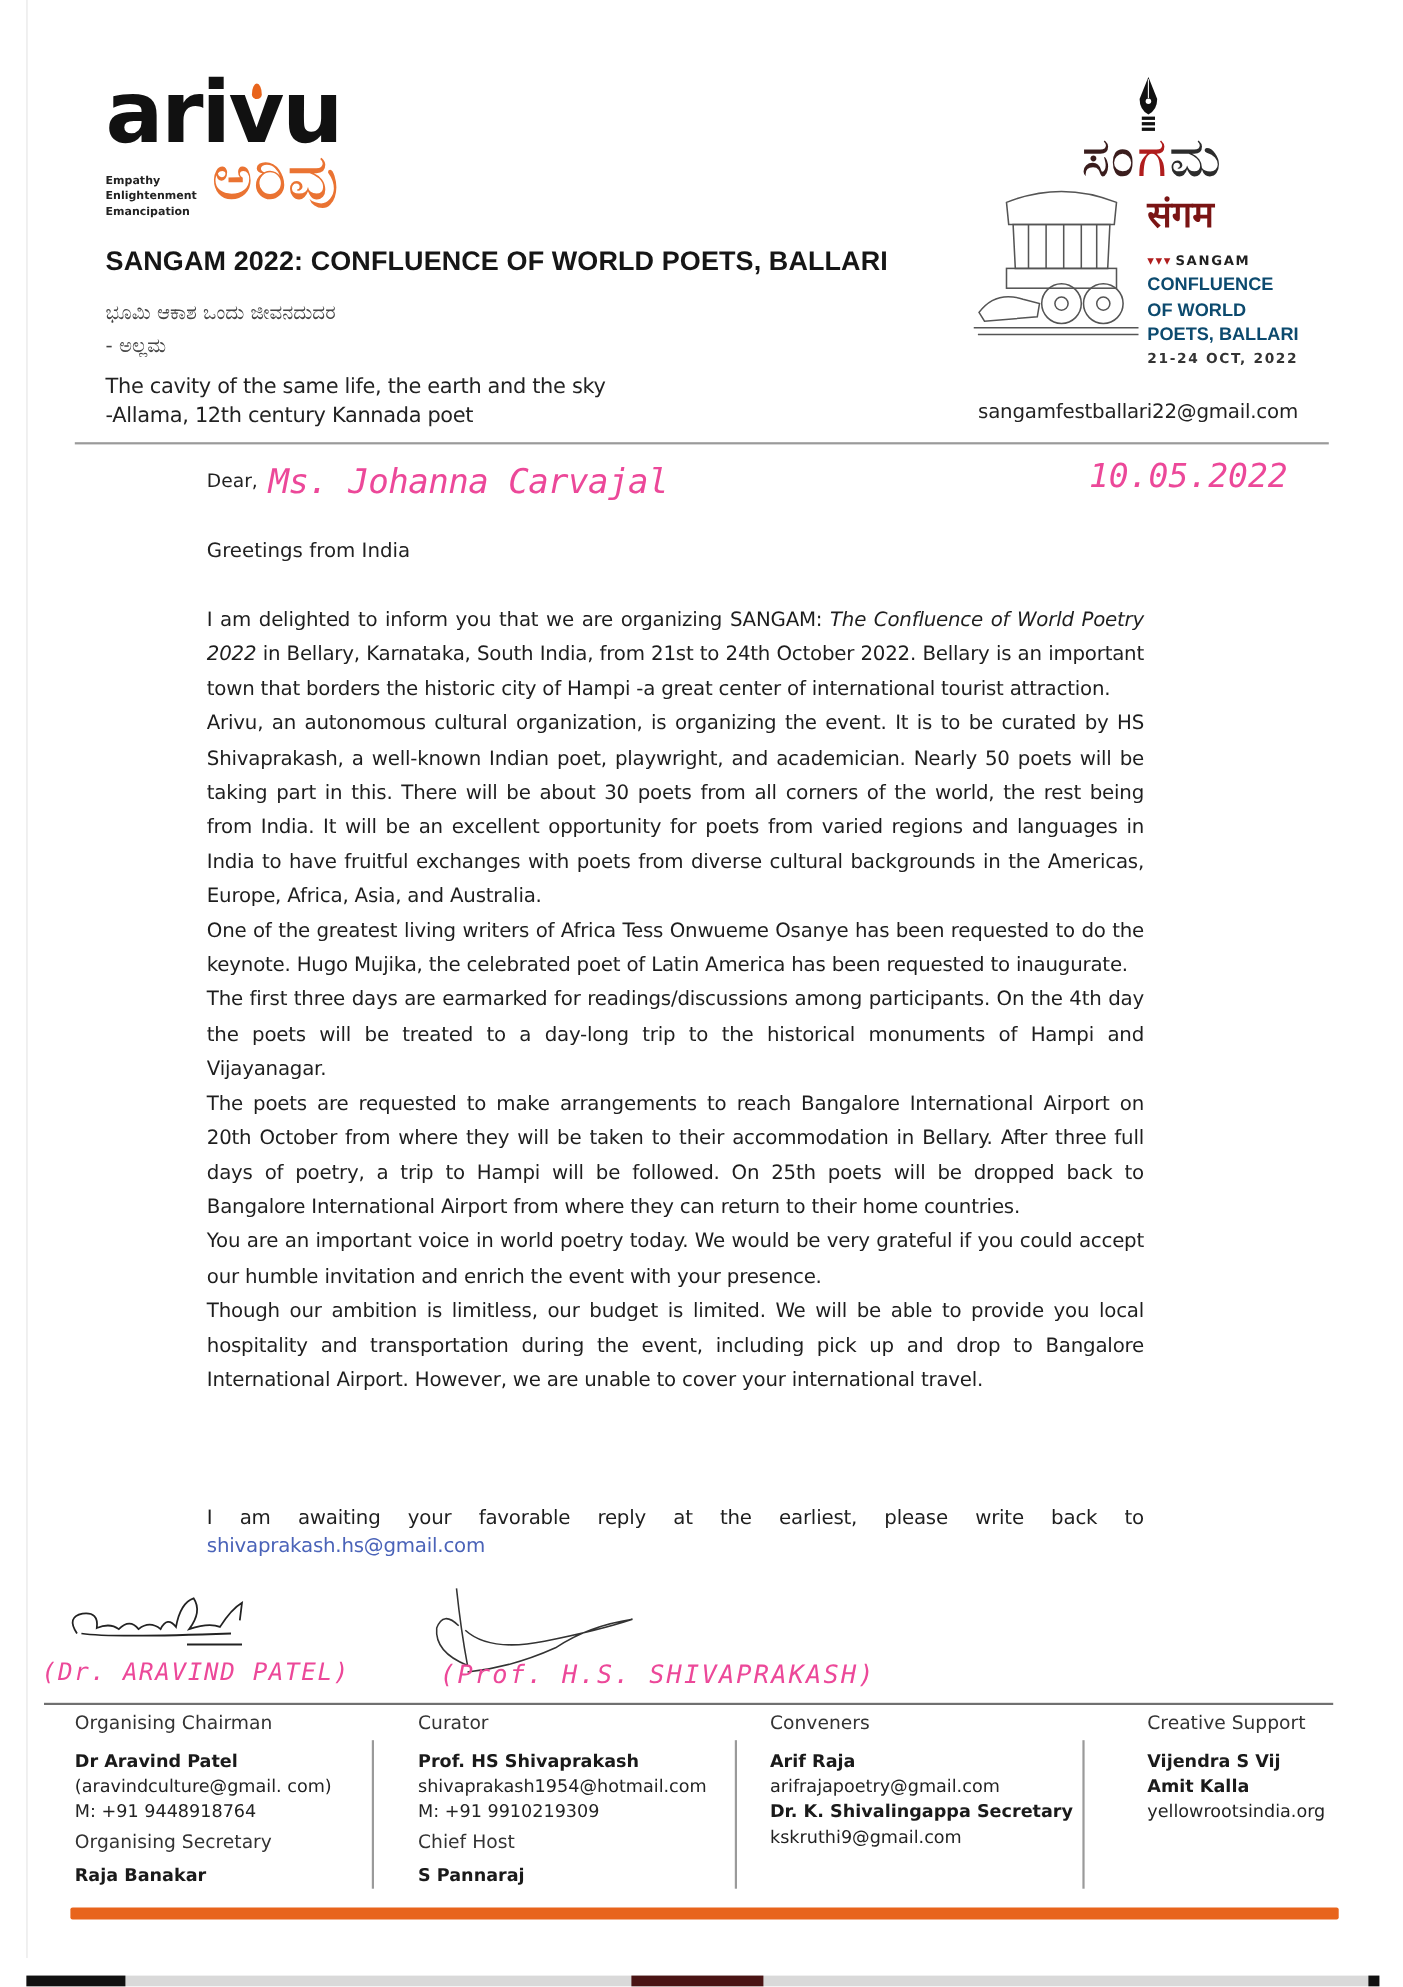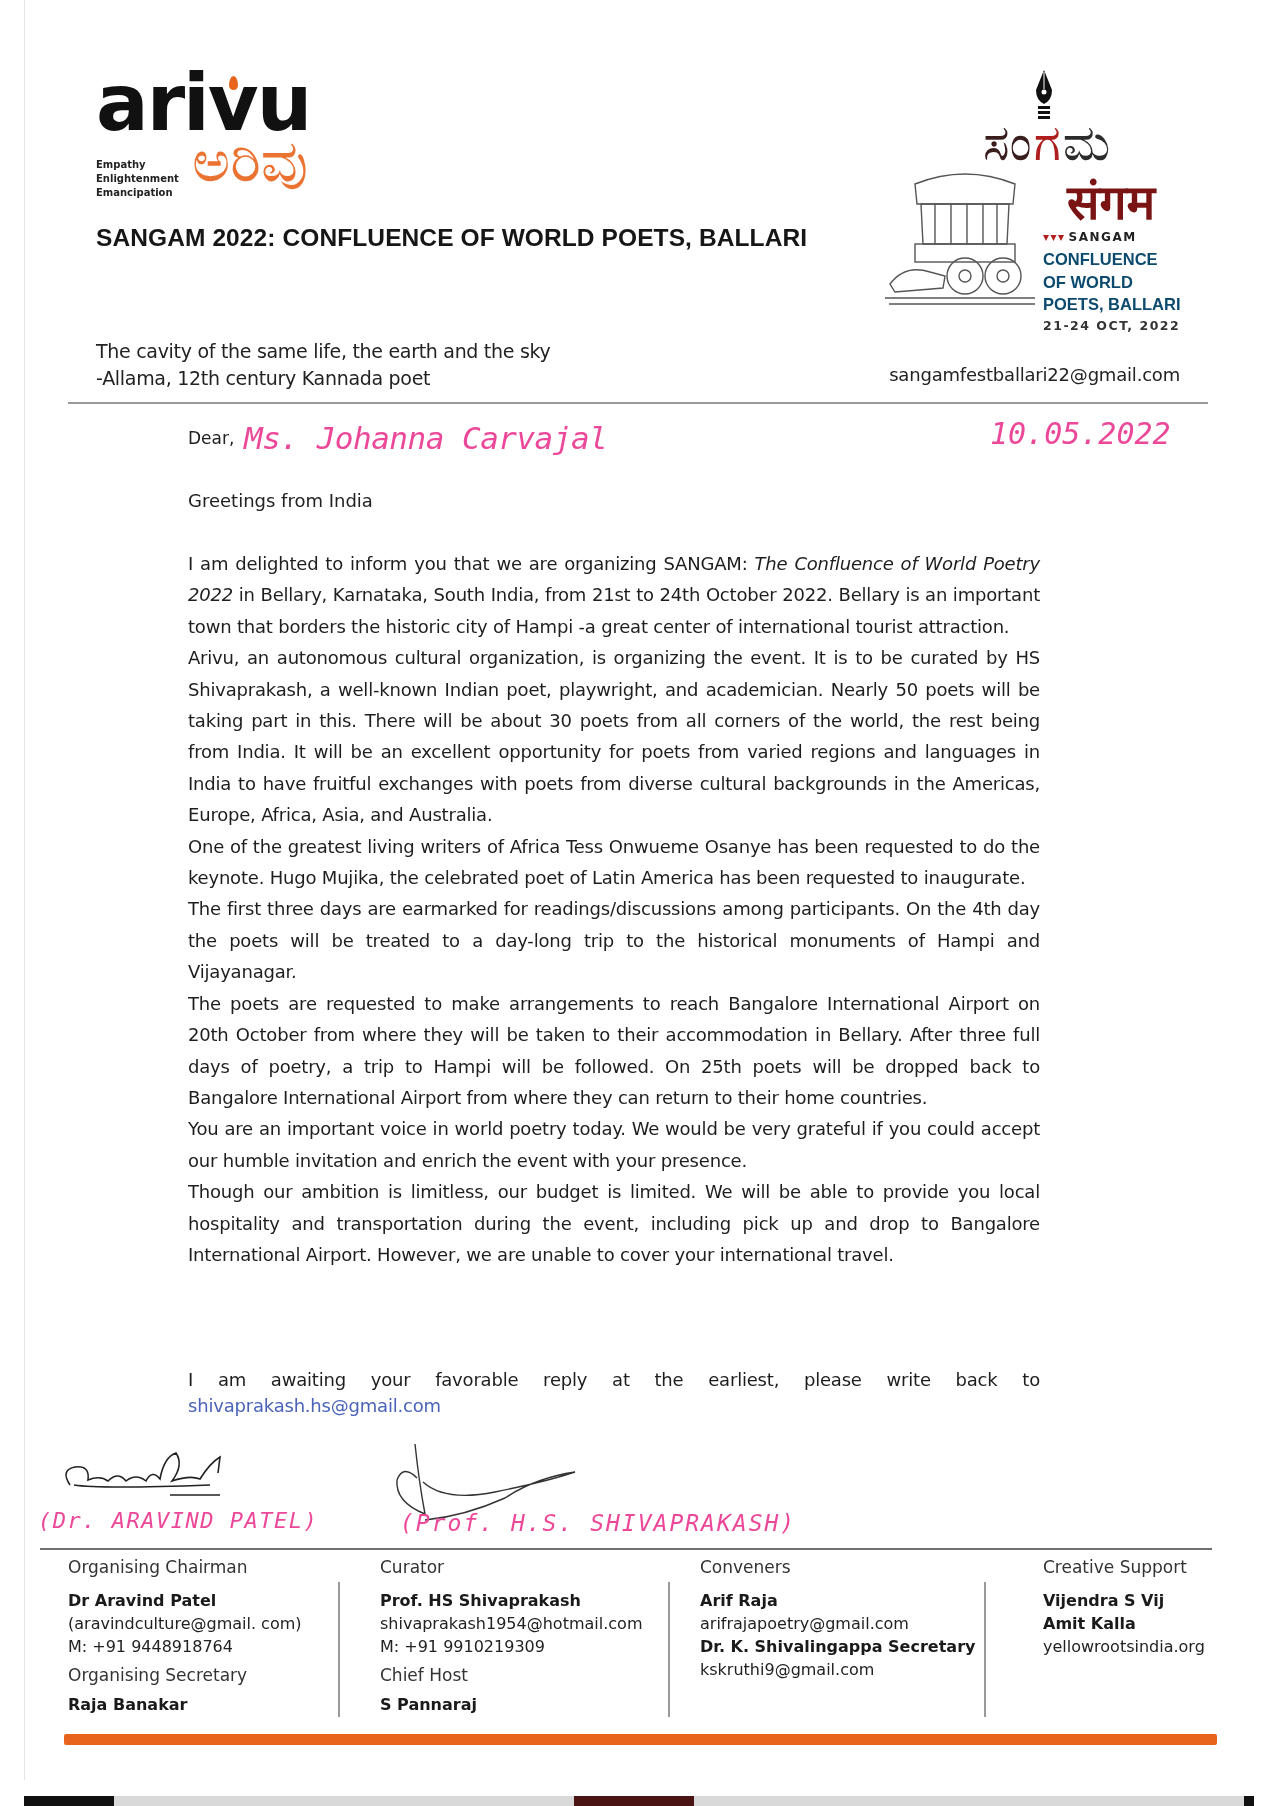--- a/index.html
+++ b/index.html
@@ -23,22 +23,22 @@
   .kannada-quote { position: absolute; left: 96px; top: 270px; font-size: 18px; color: #444; line-height: 30px; }
   .quote-en { position: absolute; left: 96px; top: 338px; font-size: 19px; color: #222; line-height: 27px;
               font-family: "DejaVu Sans", sans-serif; letter-spacing: -0.3px; }
 
   
   .sangam { position: absolute; left: 885px; top: 70px; width: 320px; height: 270px; }
   .pen { position: absolute; left: 148px; top: 0; width: 22px; height: 52px; }
   .sg-kannada { position: absolute; left: 98px; top: 48px; font-size: 50px; line-height: 1;
                 font-family: "DejaVu Serif", serif; color: #3a1d1d; letter-spacing: 2px; }
   .sg-kannada .c2 { color: #e07820; } .sg-kannada .c3 { color: #b01d1d; } .sg-kannada .c4 { color: #2c2c2c; }
-  .sg-hindi { position: absolute; left: 158px; top: 108px; font-size: 48px; line-height: 1; color: #7a1414;
-              font-family: "DejaVu Serif", serif; font-weight: bold; margin-left: 24px; }
+  .sg-hindi { position: absolute; left: 158px; top: 108px; font-size: 33px; line-height: 1; color: #7a1414;
+              font-family: "DejaVu Serif", serif; font-weight: bold; }
   .chariot { position: absolute; left: 0; top: 94px; width: 160px; height: 150px; }
   .sg-label { position: absolute; left: 158px; top: 160px; font-size: 12px; letter-spacing: 1.5px; color: #222;
               font-weight: bold; }
   .sg-label .flag { color: #b01d1d; margin-right: 3px; }
   .sg-lines { position: absolute; left: 158px; top: 178px; font-family: "Liberation Sans", sans-serif;
               font-weight: bold; font-size: 16.5px; line-height: 22.5px; color: #0c4a6e; }
   .sg-date { position: absolute; left: 158px; top: 248px; font-size: 12.5px; letter-spacing: 1.5px; color: #333; font-weight: bold; }
   .fest-email { position: absolute; right: 95px; top: 364px; font-size: 18px; color: #222; letter-spacing: -0.2px; }
 
   .header-rule { position: absolute; left: 68px; top: 402px; width: 1140px; height: 2px; background: #9a9a9a; }
@@ -91,20 +91,24 @@
     <div class="logo-dot"></div>
     <div class="logo-kannada">ಅರಿವು</div>
     <div class="logo-tag">
       <div>Empathy</div>
       <div>Enlightenment</div>
       <div>Emancipation</div>
     </div>
   </div>
 
   <div class="conf-title">SANGAM 2022: CONFLUENCE OF WORLD POETS, BALLARI</div>
+  <div class="kannada-quote">
+    <div>ಭೂಮಿ ಆಕಾಶ ಒಂದು ಜೀವನದುದರ</div>
+    <div>- ಅಲ್ಲಮ</div>
+  </div>
   <div class="quote-en">
     <div>The cavity of the same life, the earth and the sky</div>
     <div>-Allama, 12th century Kannada poet</div>
   </div>
 
   <div class="sangam">
     <svg class="pen" viewBox="0 0 22 52">
       <path d="M11 0 L19 20 Q19 30 11 34 Q3 30 3 20 Z" fill="#111"></path>
       <circle cx="11" cy="22" r="2.5" fill="#fff"></circle>
       <line x1="11" y1="2" x2="11" y2="19" stroke="#fff" stroke-width="1"></line>

